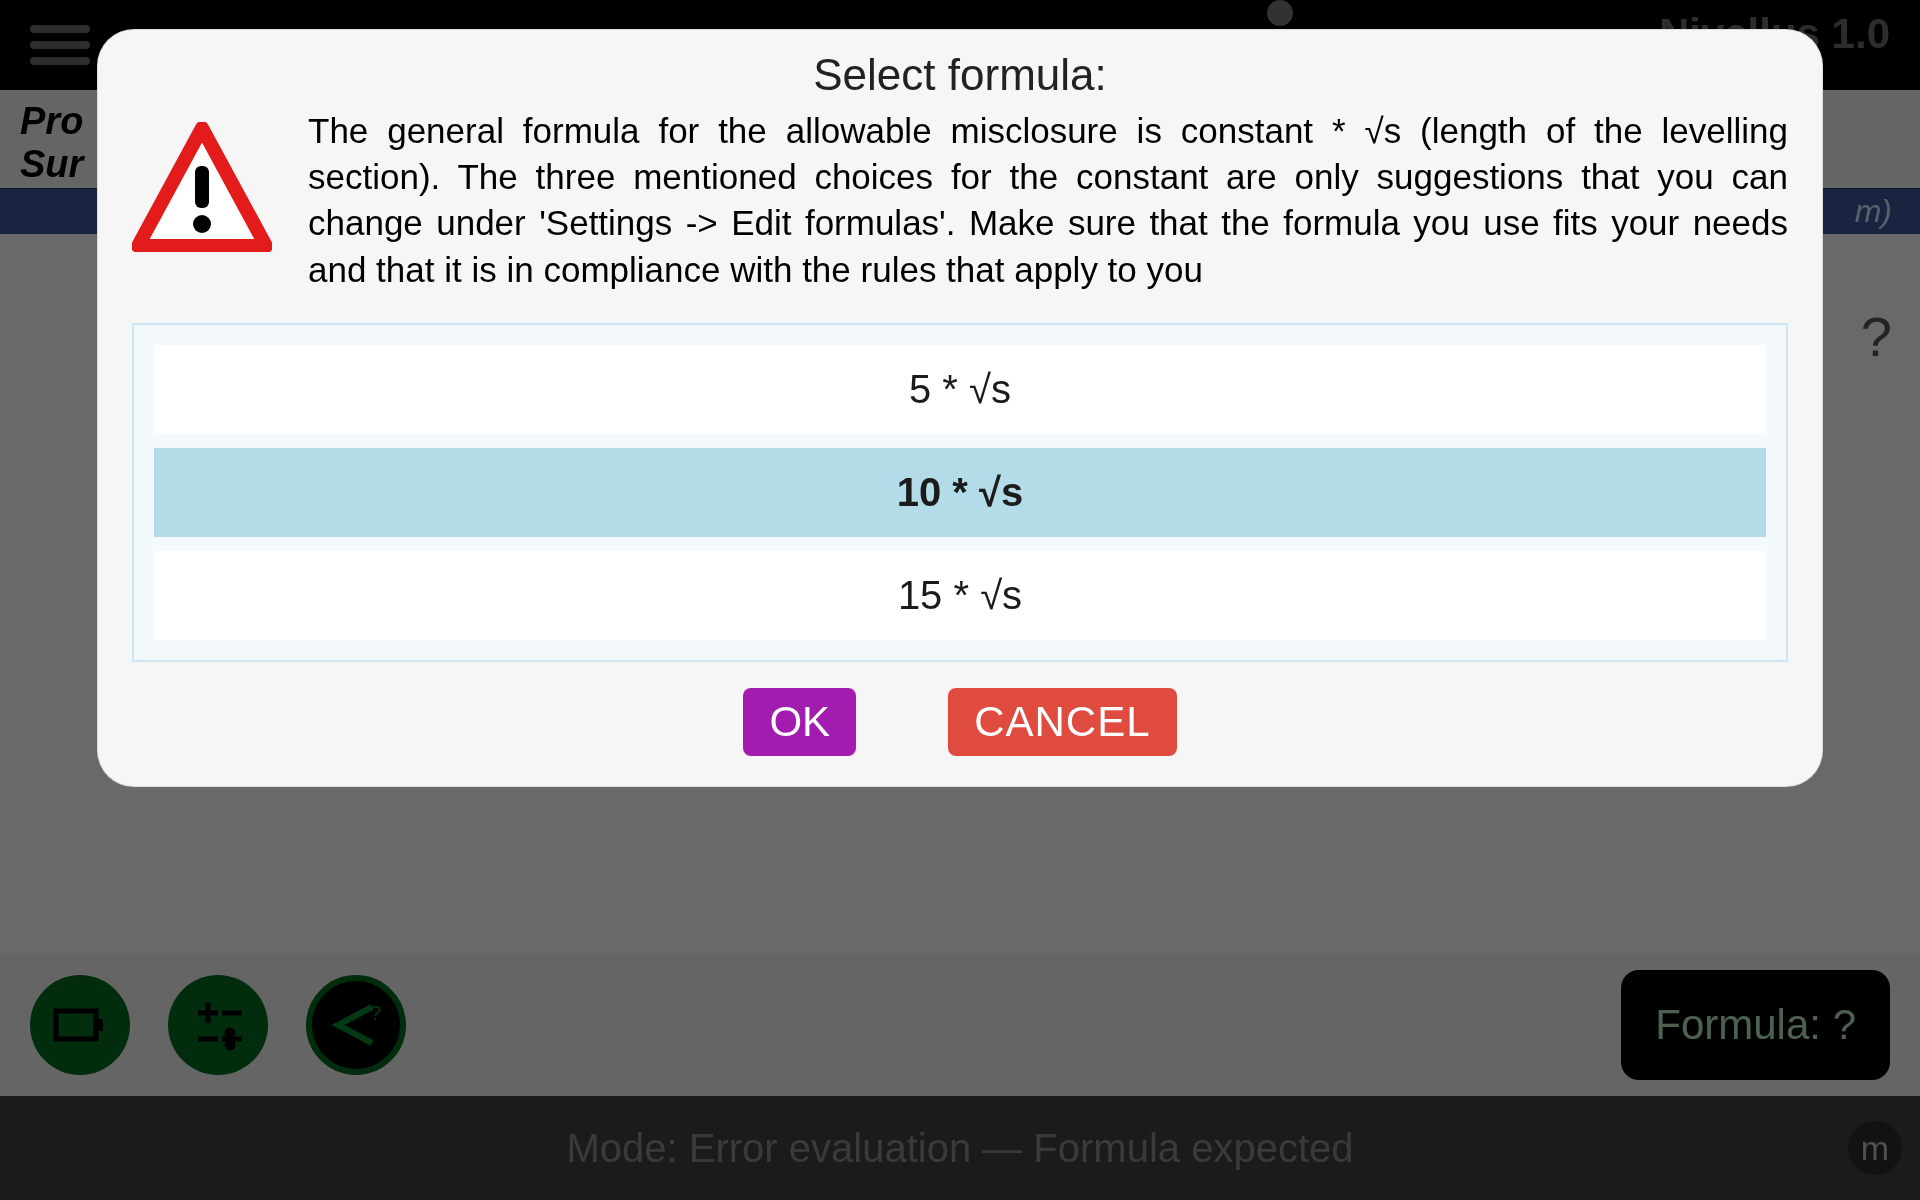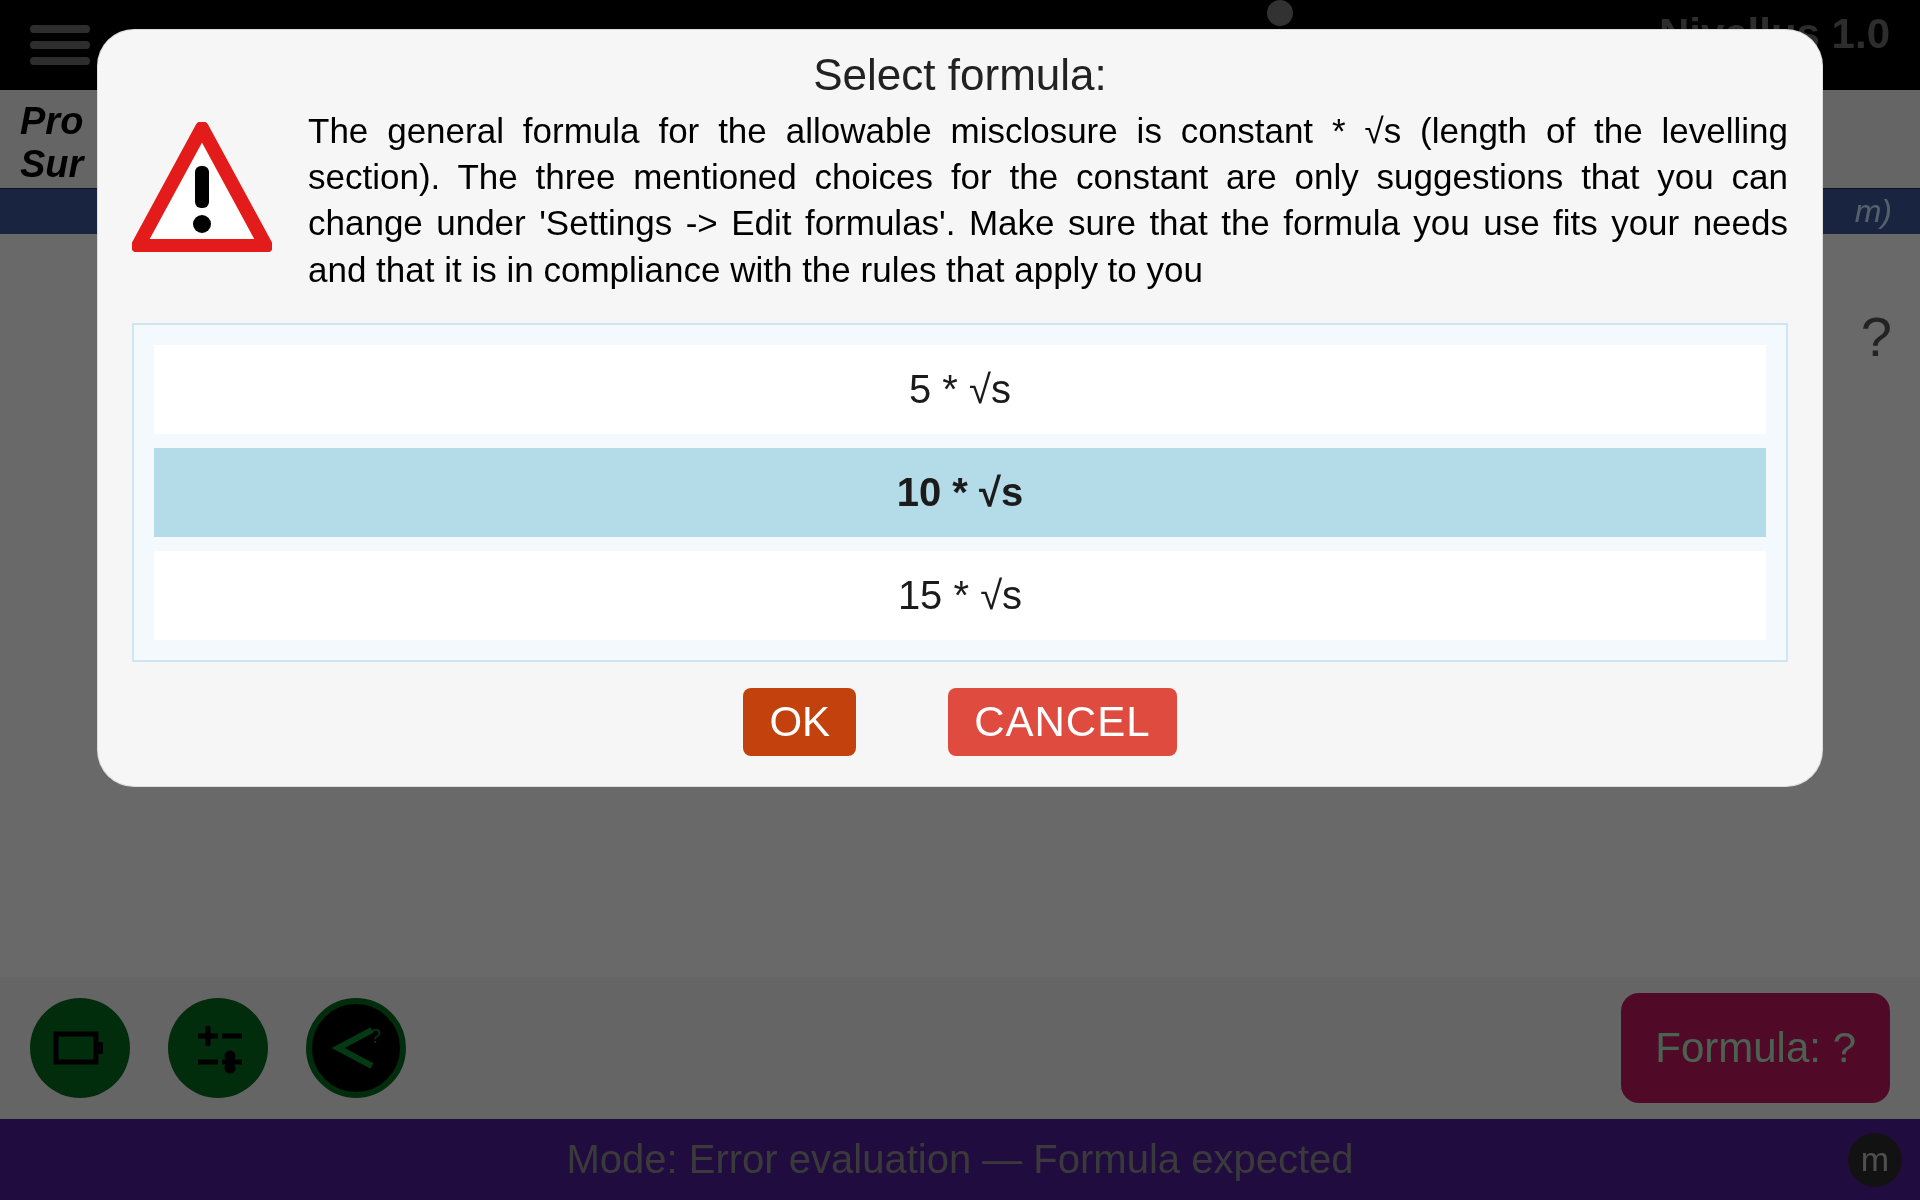--- a/index.html
+++ b/index.html
@@ -62,26 +62,26 @@
     display: flex; align-items: center; gap: 38px;
   }
   .circle-btn {
     width: 100px; height: 100px; border-radius: 50%;
     background: #046b1f; display: flex; align-items: center; justify-content: center;
   }
   .circle-btn.outline { background: #000; border: 6px solid #046b1f; }
   .circle-btn svg { width: 60px; height: 60px; }
   .formula-chip {
     margin-left: auto;
-    background: #be185d; color: #b7e7c4;
+    background: #000000; color: #b7e7c4;
     font-size: 42px; padding: 31px 34px; border-radius: 18px; text-align: right;
   }
 
   .footer {
-    height: 81px; background: #4c1d95;
+    height: 104px; background: #404040;
     display: flex; align-items: center; justify-content: center;
     color: #8a8a8a; font-size: 40px; position: relative;
   }
   .footer .m {
     position: absolute; right: 18px;
     width: 54px; height: 54px; border-radius: 50%;
     background: #2c2c2c; color: #bdbdbd;
     display: flex; align-items: center; justify-content: center;
     font-size: 34px;
   }
@@ -130,21 +130,21 @@
 
   .modal-actions {
     display: flex; justify-content: center; gap: 80px;
     margin-top: 26px;
   }
   .btn {
     font-size: 42px; font-weight: 500;
     padding: 10px 26px; border-radius: 8px;
     color: #fff; border: none; cursor: pointer;
   }
-  .btn.ok     { background: #c2410c; text-align: center; }
+  .btn.ok     { background: #a21caf; text-align: center; }
   .btn.cancel { background: #df4c3f; letter-spacing: 1px; margin-left: 12px; }
 </style>
 </head>
 <body>
 
 <div class="app">
 
   <div class="topbar">
     <div class="hamburger">
       <span></span>

